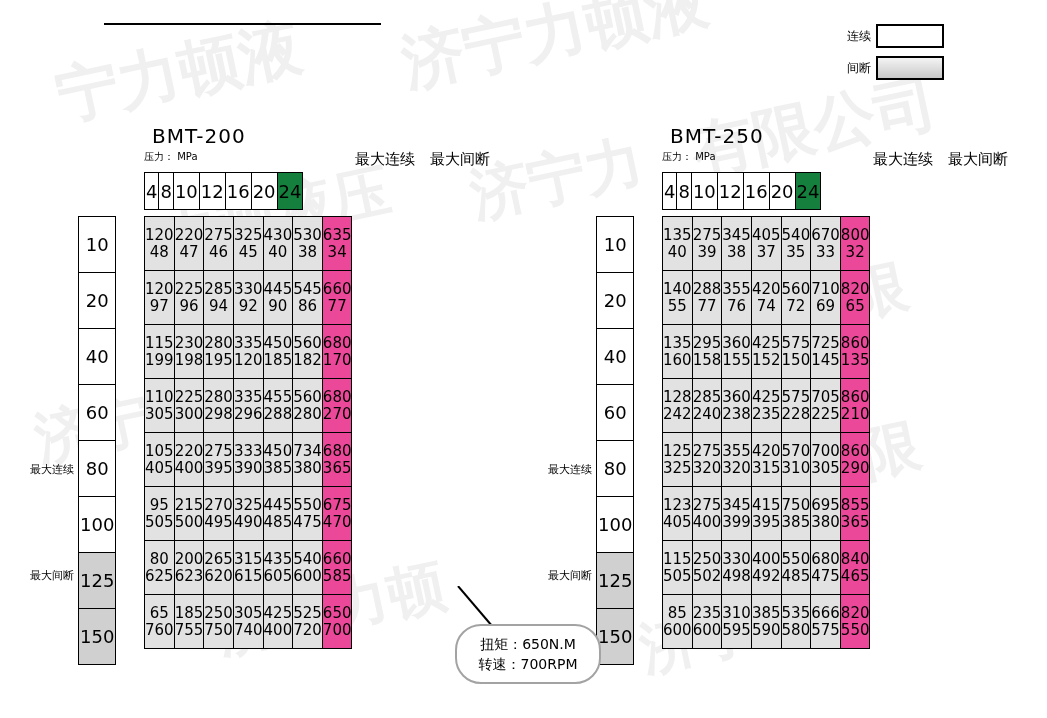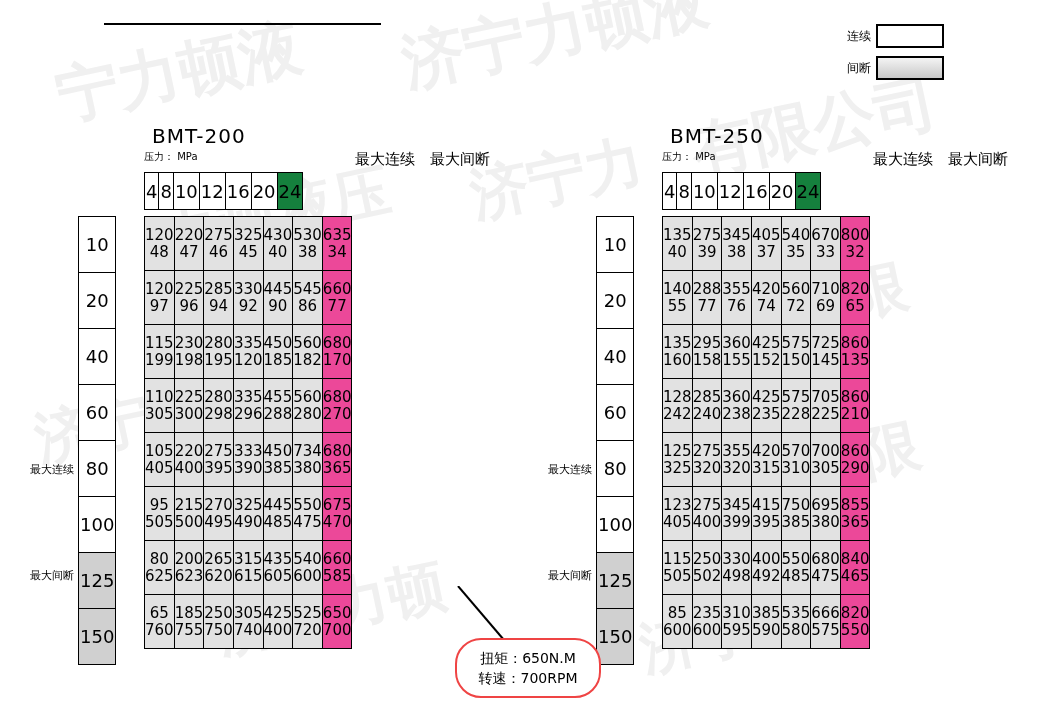--- a/index.html
+++ b/index.html
@@ -122,23 +122,23 @@
     font-family:"DejaVu Sans", sans-serif;
     font-size:15px;
     writing-mode:vertical-rl;
     transform:rotate(180deg);
     white-space:nowrap;
     letter-spacing:2px;
   }
 
   
   #callout{
-    position:absolute;left:455px;top:638px;
+    position:absolute;left:455px;top:624px;
     width:142px;height:56px;
-    border:2px solid #ef4444;border-radius:26px;
+    border:2px solid #a3a3a3;border-radius:26px;
     background:#fff;
     display:flex;flex-direction:column;align-items:center;justify-content:center;
     font-family:"DejaVu Sans", sans-serif;font-size:14px;line-height:1.45;
   }
   #callout-line{
     position:absolute;left:452px;top:586px;width:60px;height:56px;
   }
 </style>
 </head>
 <body>

